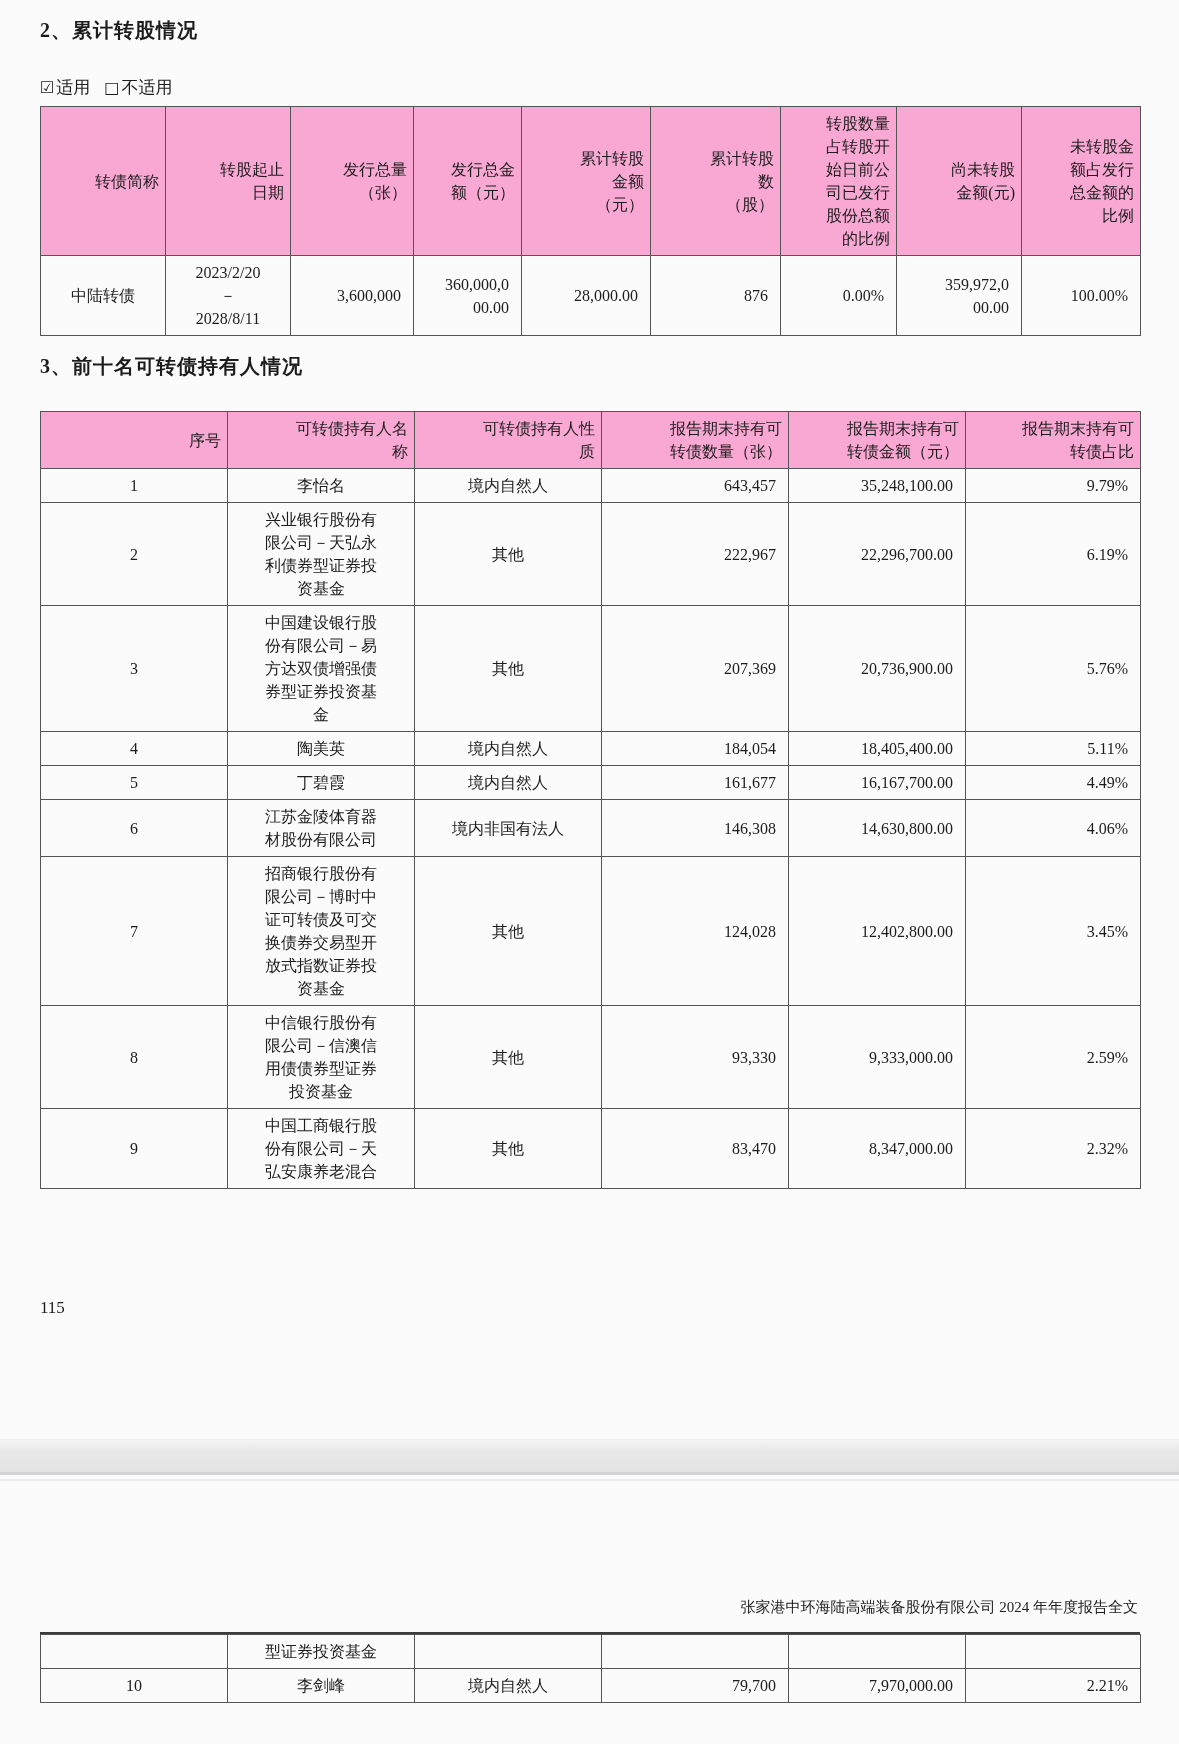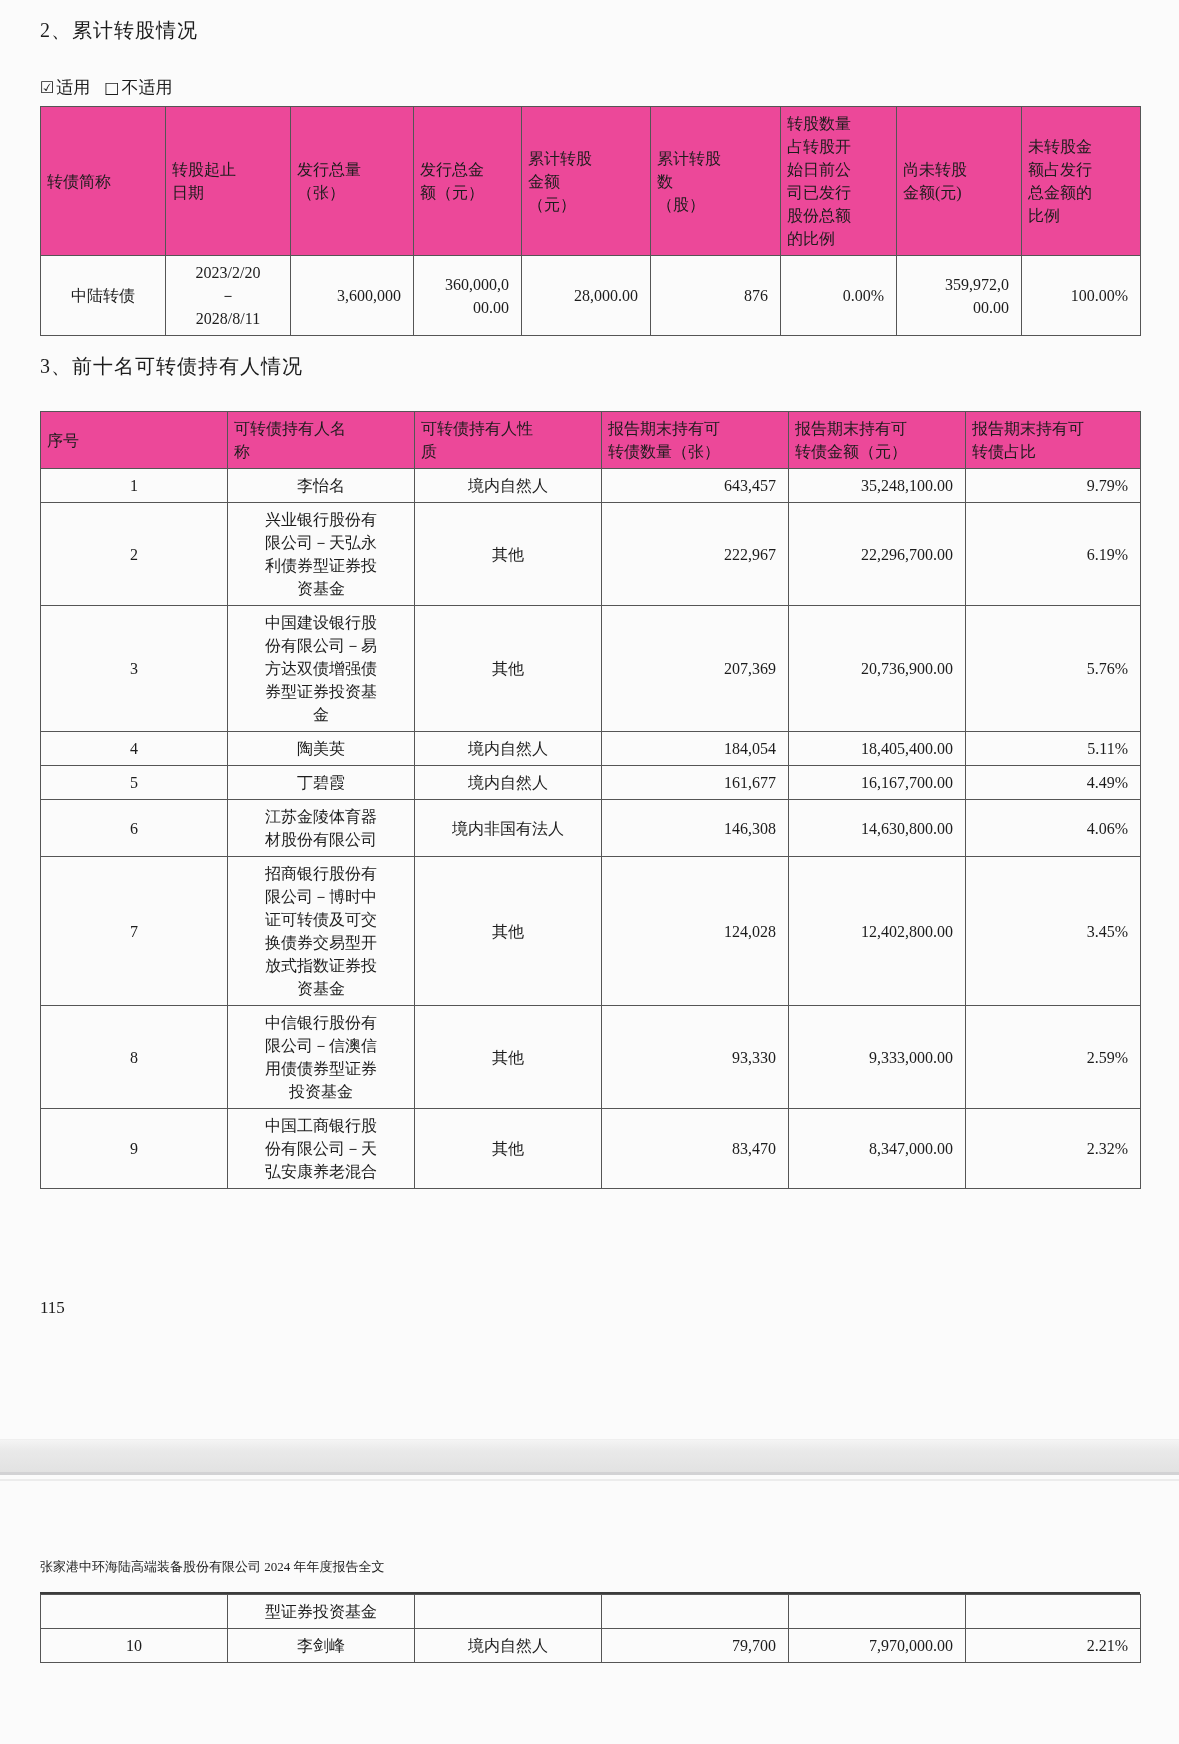--- a/index.html
+++ b/index.html
@@ -16,21 +16,21 @@
     position: relative;
   }
   .content {
     margin: 0 39px 0 40px;
     width: 1100px;
   }
   .sec-title {
     margin: 16px 0 0 0;
     font-size: 20px;
     line-height: 28px;
-    font-weight: 400;
+    font-weight: 700;
     letter-spacing: 1px;
   }
   .sec-title.second { }
   .applicability {
     margin-top: 32px;
     font-size: 17px;
     line-height: 24px;
   }
   .applicability .box {
     font-family: "DejaVu Sans", sans-serif;
@@ -49,23 +49,23 @@
   .tbl3 { }
   th, td {
     border: 1px solid #555555;
     line-height: 23px;
     padding: 5px 10px;
     white-space: pre-line;
     overflow: hidden;
     vertical-align: middle;
   }
   th {
-    background: #ec4899;
+    background: #f9a8d4;
     font-weight: 400;
-    text-align: left;
+    text-align: right;
     padding: 5px 6px;
   }
   td.c { text-align: center; }
   td.l { text-align: center; }
   td.r { text-align: right; padding-right: 12px; }
   .pagenum {
     margin-top: 108px;
     text-align: left;
     font-size: 17px;
     line-height: 22px;
@@ -83,22 +83,23 @@
   }
   .separator-band .lower-line {
     position: absolute;
     left: 0;
     top: 39px;
     width: 1179px;
     height: 2px;
     background: #ececec;
   }
   .footer-line {
-    margin-top: 80px;
-    font-size: 13px;
+    margin-top: 120px;
+    text-align: right;
+    font-size: 15px;
     line-height: 24px;
     padding-right: 2px;
   }
   .footer-rule {
     margin-top: 13px;
     height: 0;
     border-bottom: 2px solid #3c3c3c;
   }
 </style>
 </head>

